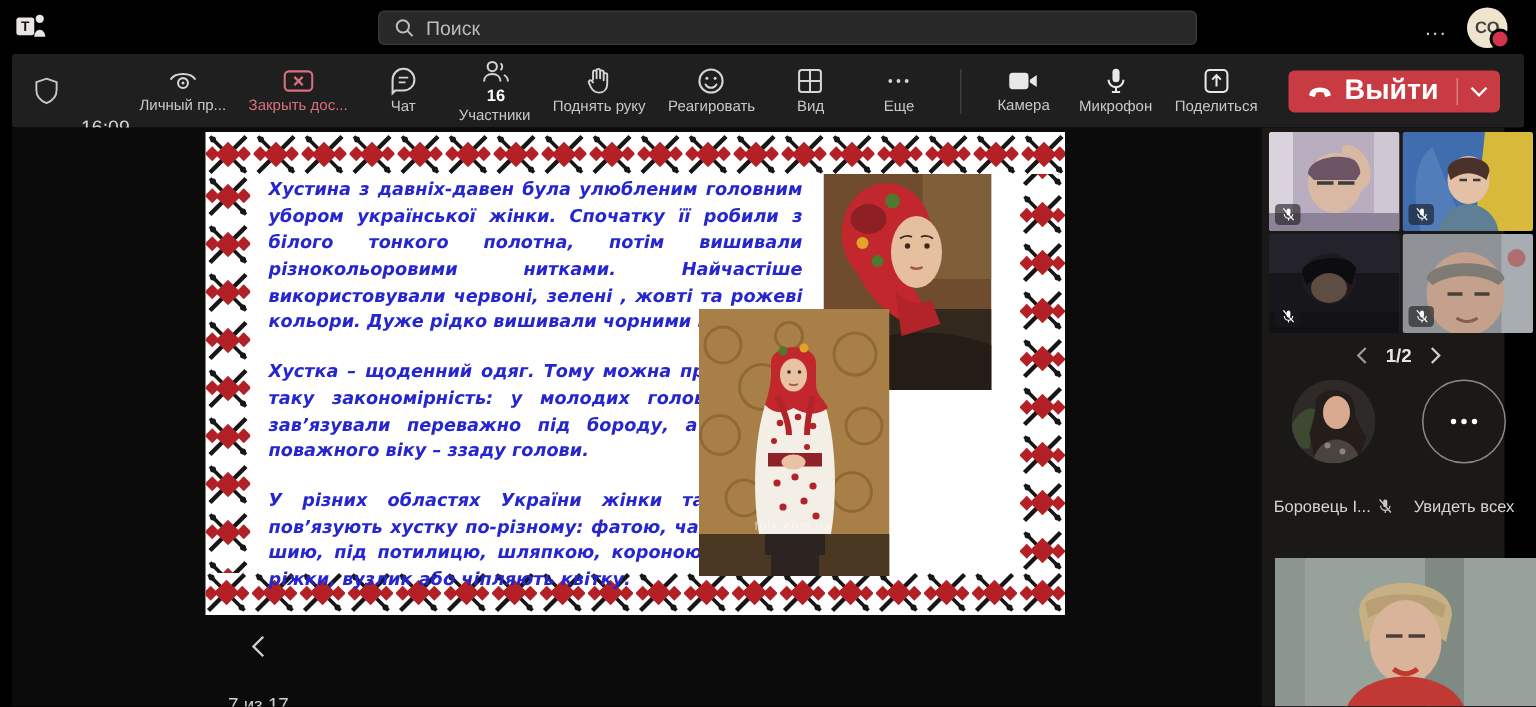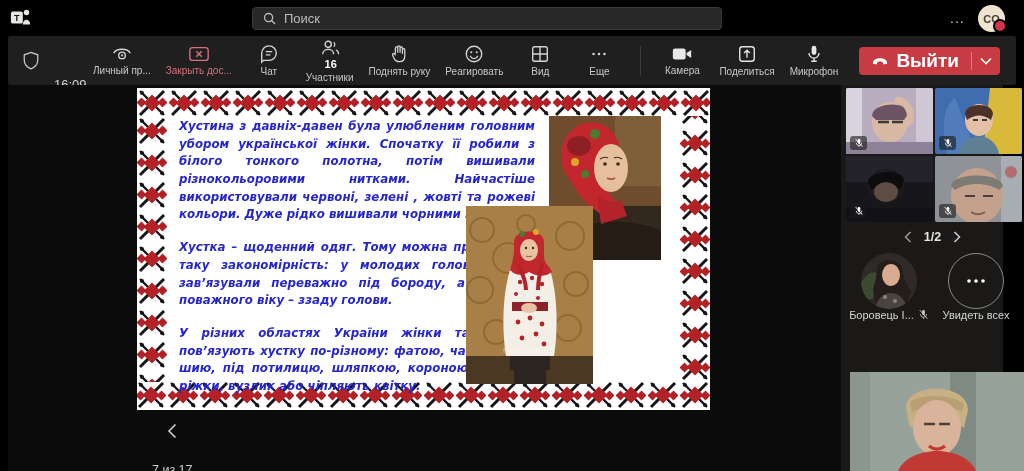--- a/index.html
+++ b/index.html
@@ -3,21 +3,21 @@
 <meta charset="utf-8">
 <style>
   html,body{margin:0;padding:0;background:#000;}
   body{width:1024px;height:471px;position:relative;overflow:hidden;
        font-family:"Liberation Sans", sans-serif;-webkit-font-smoothing:antialiased;}
   .abs{position:absolute;}
 
   
   #topbar{left:0;top:0;width:1024px;height:36px;background:#000;}
   #teams-logo{left:10px;top:7px;width:22px;height:22px;}
-  #searchbar{left:252px;top:7px;width:470px;height:23px;background:#292828;border:1px solid #3a3939;
+  #searchbar{left:252px;top:7px;width:546px;height:23px;background:#292828;border:1px solid #3a3939;
              border-radius:4px;display:flex;align-items:center;gap:8px;padding:0 10px;box-sizing:border-box;}
   #searchbar .ph{color:#bdbcbb;font-size:13px;}
   #topbar-more{left:950px;top:10px;color:#cfcfcf;font-size:14px;letter-spacing:1px;}
   #avatar{left:978px;top:5px;width:27px;height:27px;border-radius:50%;background:#efe5cf;color:#44413b;
           font-size:11px;font-weight:bold;display:flex;align-items:center;justify-content:center;}
   #avatar .dot{position:absolute;right:-2px;bottom:-1px;width:10px;height:10px;border-radius:50%;
                background:#d4344b;border:2px solid #000;}
 
   
   #meetingbar{left:8px;top:36px;width:1008px;height:49px;background:#201f1f;border-radius:2px;
@@ -74,21 +74,21 @@
           background:rgba(25,25,25,.6);display:flex;align-items:center;justify-content:center;}
   #vg-pager{left:0;top:140px;width:183px;height:24px;display:flex;align-items:center;justify-content:center;
             gap:12px;color:#c9c8c7;}
   #vg-pager .pg{font-size:12.5px;font-weight:bold;color:#e6e5e4;}
   .pager-chev{cursor:pointer;display:flex;align-items:center;}
   #pp-row{left:8px;top:168px;width:167px;display:flex;justify-content:space-between;}
   .pp{display:flex;flex-direction:column;align-items:center;width:80px;}
   .pp-circle{width:56px;height:56px;border-radius:50%;overflow:hidden;position:relative;}
   .pp-more{width:56px;height:56px;border-radius:50%;border:1px solid #8a8a8a;box-sizing:border-box;
            display:flex;align-items:center;justify-content:center;color:#fff;font-size:15px;letter-spacing:1px;}
-  .pp-lbl{margin-top:0;font-size:11px;color:#d6d5d4;display:flex;align-items:flex-start;gap:4px;white-space:nowrap;}
+  .pp-lbl{margin-top:23px;font-size:11px;color:#d6d5d4;display:flex;align-items:flex-start;gap:4px;white-space:nowrap;}
   #speaker-video{left:9px;top:287px;width:174px;height:99px;overflow:hidden;background:#444;}
 </style>
 </head>
 <body>
 
 <div id="topbar" class="abs">
   <svg id="teams-logo" class="abs" viewBox="0 0 24 24">
     <rect x="1" y="5" width="13" height="13" rx="2" fill="#e8e6e3"></rect>
     <text x="7.5" y="15" font-size="10" font-weight="bold" fill="#141414" text-anchor="middle" font-family="Liberation Sans,sans-serif">T</text>
     <circle cx="18" cy="6" r="3" fill="#e8e6e3"></circle>
@@ -193,33 +193,33 @@
     <div class="mb-item">
       <svg width="22" height="18" viewBox="0 0 24 18">
         <rect x="2" y="3" width="14" height="12" rx="2.5" fill="#e8e7e6"></rect>
         <path d="M17 8l5-3.3v8.6L17 10z" fill="#e8e7e6"></path>
       </svg>
       <span class="lbl">Камера</span>
     </div>
 
     <div class="mb-item">
       <svg width="20" height="20" viewBox="0 0 22 22">
-        <rect x="3" y="3" width="16" height="16" rx="3" fill="none" stroke="#e8e7e6" stroke-width="1.5"></rect>
-        <path d="M11 15V7M7.8 10L11 6.8 14.2 10" fill="none" stroke="#e8e7e6" stroke-width="1.5"></path>
-      </svg>
-      <span class="lbl">Поделиться</span>
-    </div>
-
-    <div class="mb-item">
-      <svg width="20" height="20" viewBox="0 0 22 22">
         <rect x="8.4" y="2" width="5.2" height="10" rx="2.6" fill="#e8e7e6"></rect>
         <path d="M5.5 10a5.5 5.5 0 0 0 11 0" fill="none" stroke="#e8e7e6" stroke-width="1.5"></path>
         <path d="M11 15.5V19M8 19h6" stroke="#e8e7e6" stroke-width="1.5"></path>
       </svg>
       <span class="lbl">Микрофон</span>
+    </div>
+
+    <div class="mb-item">
+      <svg width="20" height="20" viewBox="0 0 22 22">
+        <rect x="3" y="3" width="16" height="16" rx="3" fill="none" stroke="#e8e7e6" stroke-width="1.5"></rect>
+        <path d="M11 15V7M7.8 10L11 6.8 14.2 10" fill="none" stroke="#e8e7e6" stroke-width="1.5"></path>
+      </svg>
+      <span class="lbl">Поделиться</span>
     </div>
 
     <div id="leave-btn">
       <div class="main">
         <svg width="18" height="10" viewBox="0 0 20 10">
           <path d="M2 8c0-4 3.6-6 8-6s8 2 8 6l-4 1-1.4-3.2a8.5 8.5 0 0 0-5.2 0L6 9z" fill="#fff"></path>
         </svg>
         <span class="txt">Выйти</span>
       </div>
       <div class="sep"></div>

